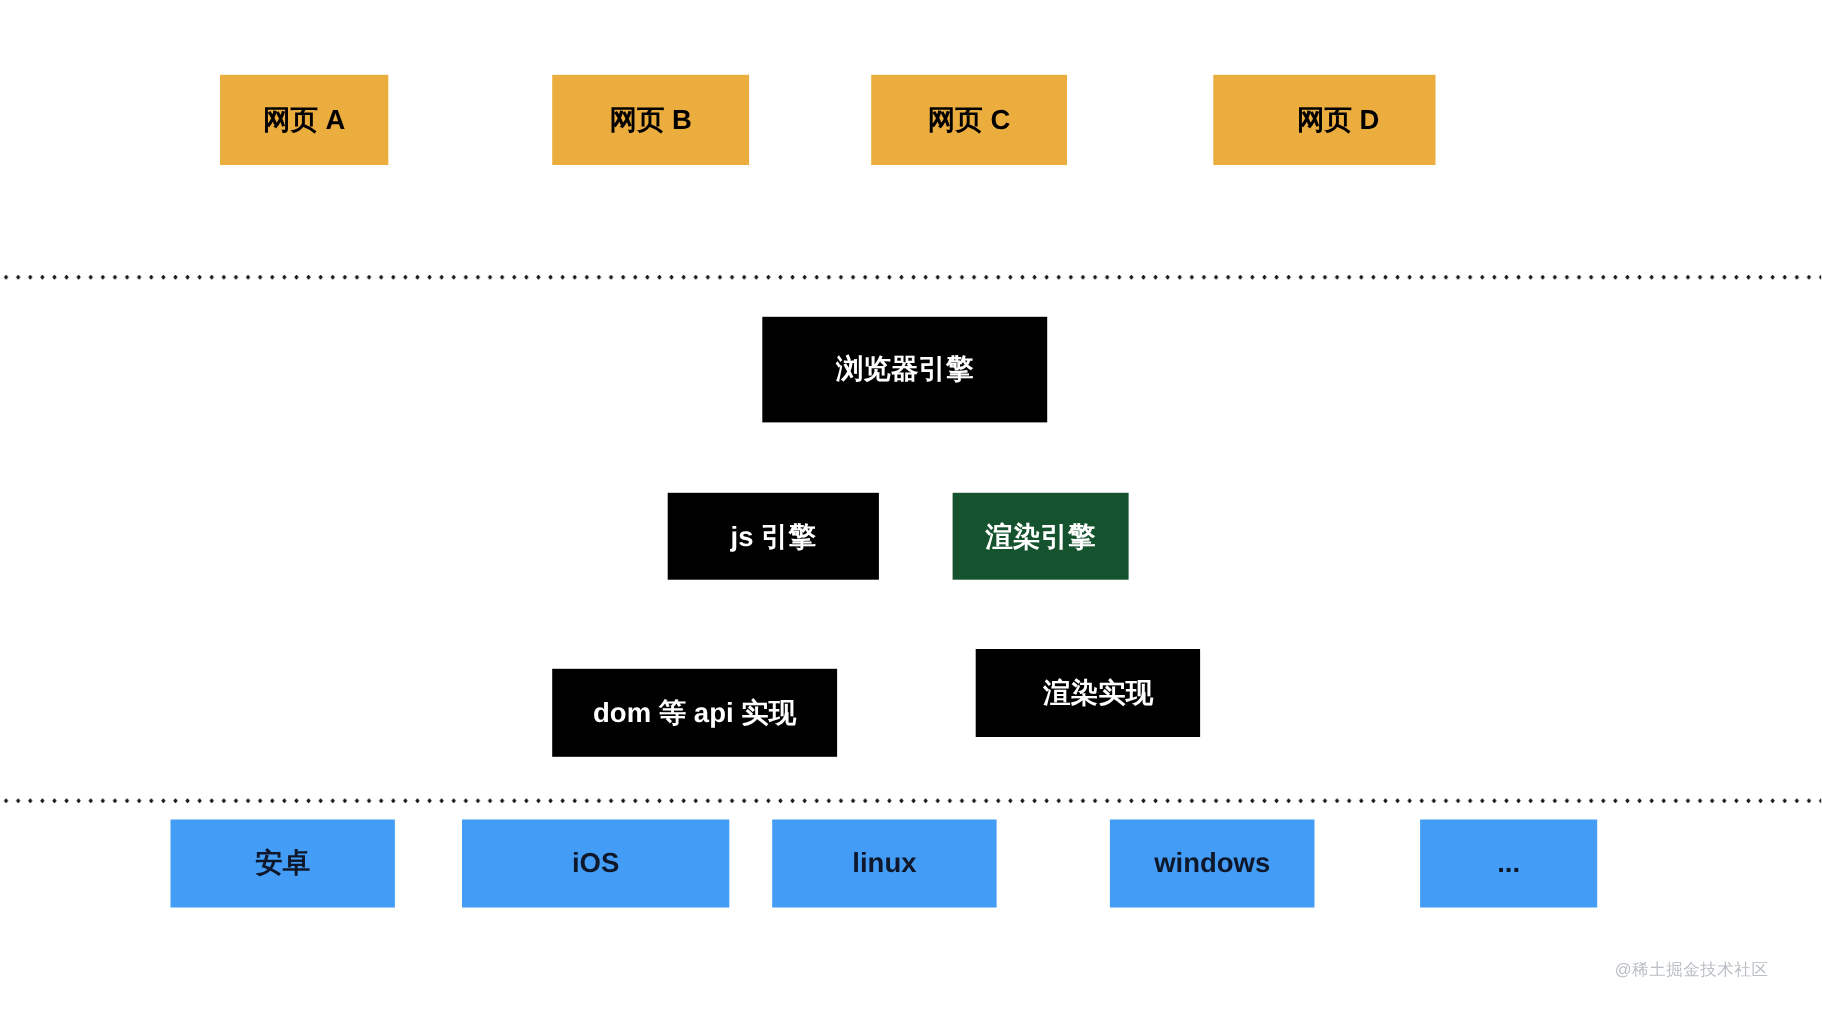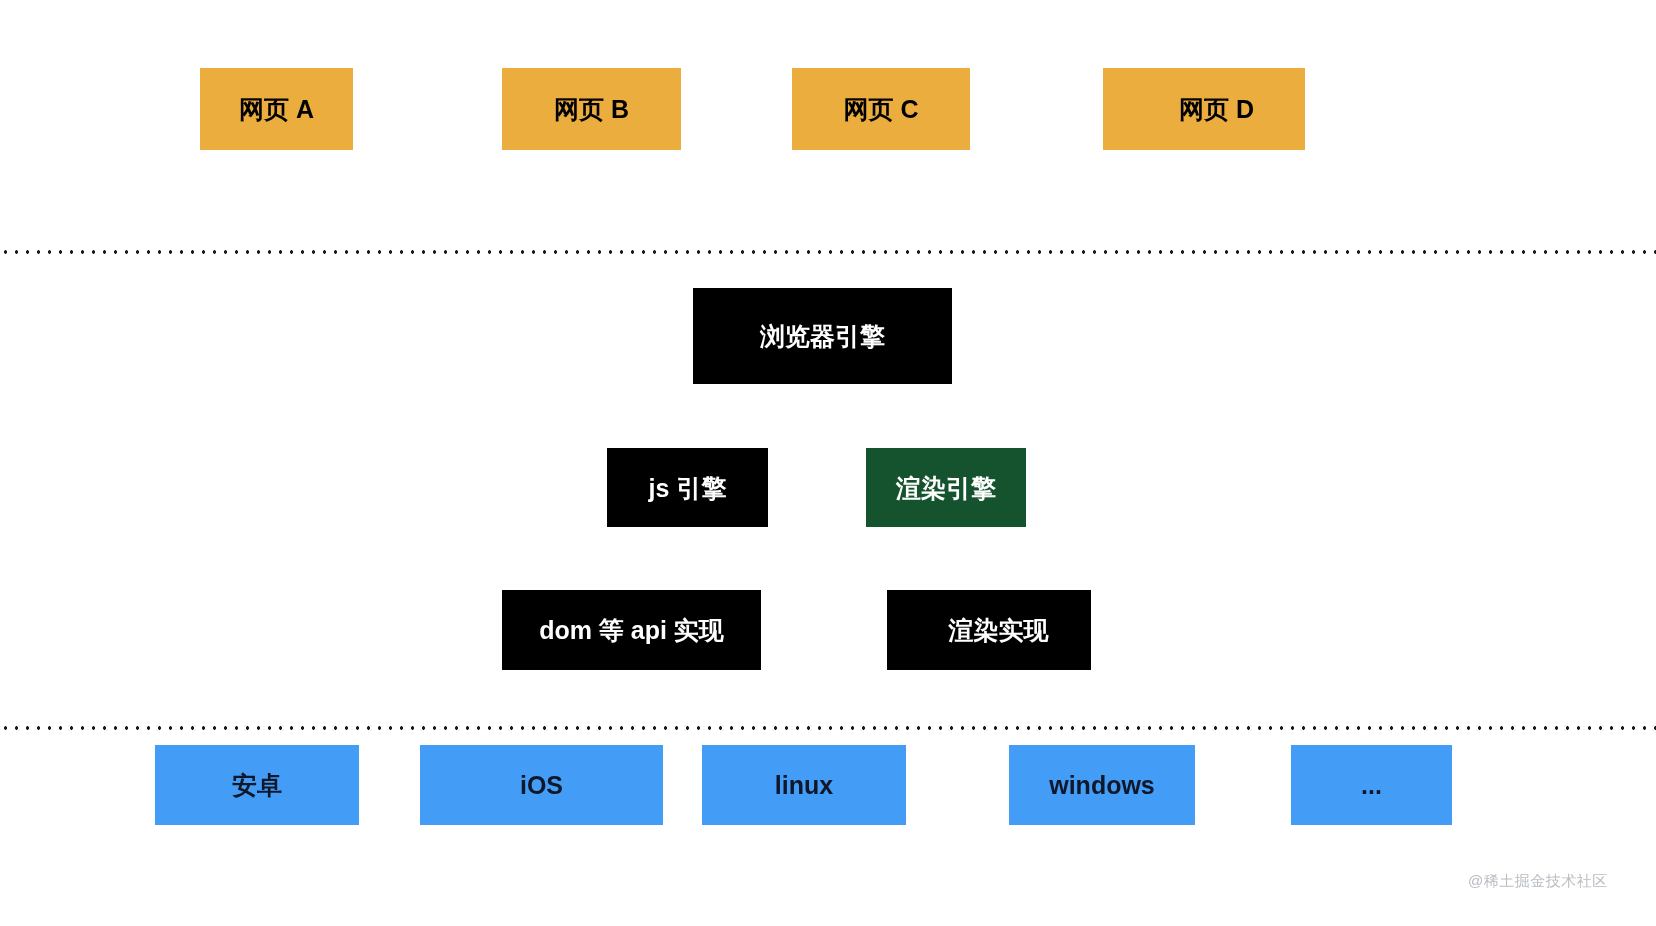--- a/index.html
+++ b/index.html
@@ -81,27 +81,27 @@
       <span>网页 D</span>
     </div>
   </div>
 
   <div class="divider" style="top: 250px;"></div>
 
   <div>
     <div class="box box-engine" style="left: 693px; top: 288px; width: 259px; height: 96px; background: rgb(0, 0, 0); color: rgb(255, 255, 255);">
       <span>浏览器引擎</span>
     </div>
-    <div class="box box-engine" style="left: 607px; top: 448px; width: 161px; height: 79px; background: rgb(0, 0, 0); color: rgb(255, 255, 255);">
+    <div class="box box-engine" style="left: 607px; top: 448px; width: 192px; height: 79px; background: rgb(0, 0, 0); color: rgb(255, 255, 255);">
       <span>js 引擎</span>
     </div>
     <div class="box box-engine" style="left: 866px; top: 448px; width: 160px; height: 79px; background: #14532d; color: rgb(255, 255, 255);">
       <span>渲染引擎</span>
     </div>
-    <div class="box box-engine" style="left: 502px; top: 590px; width: 259px; height: 80px; background: rgb(0, 0, 0); color: rgb(255, 255, 255);">
+    <div class="box box-engine" style="left: 502px; top: 608px; width: 259px; height: 80px; background: rgb(0, 0, 0); color: rgb(255, 255, 255);">
       <span>dom 等 api 实现</span>
     </div>
     <div class="box box-engine" style="left: 887px; top: 590px; width: 204px; height: 80px; background: rgb(0, 0, 0); color: rgb(255, 255, 255); padding-left: 19px;">
       <span>渲染实现</span>
     </div>
   </div>
 
   <div class="divider" style="top: 726px;"></div>
 
   <div>

